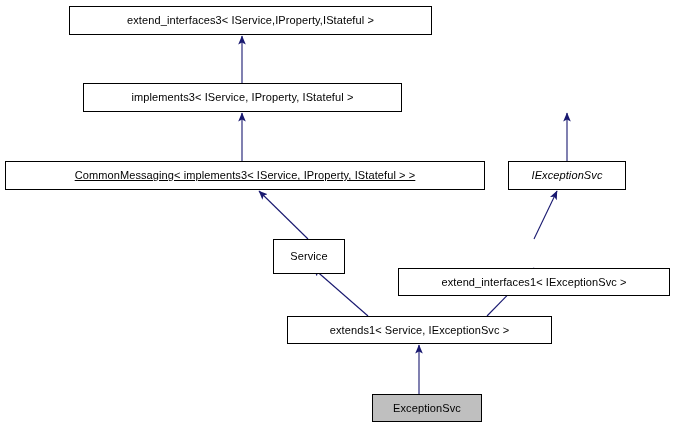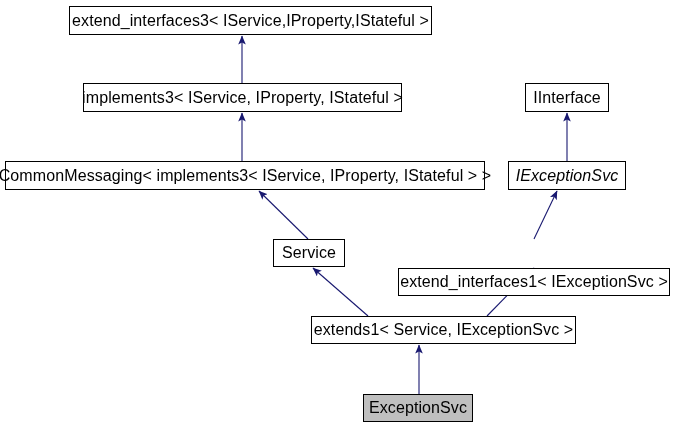--- a/index.html
+++ b/index.html
@@ -23,21 +23,21 @@
     height: 427px;
   }
   .uml-node {
     position: absolute;
     box-sizing: border-box;
     border: 1px solid #000000;
     background: #ffffff;
     display: flex;
     align-items: center;
     justify-content: center;
-    font-size: 16px;
+    font-size: 11px;
     color: #000000;
     line-height: 1;
     white-space: nowrap;
     letter-spacing: 0.1px;
     z-index: 2;
   }
   .uml-node.highlight {
     background: #bfbfbf;
     border: 1.4px solid #000000;
   }
@@ -69,41 +69,38 @@
   </svg>
 
   <div class="uml-node" style="left:69px; top:6px; width:363px; height:29px;">
     <span class="node-label">extend_interfaces3&lt; IService,IProperty,IStateful &gt;</span>
   </div>
 
   <div class="uml-node" style="left:83px; top:83px; width:319px; height:29px;justify-content:center;">
     <span class="node-label">implements3&lt; IService, IProperty, IStateful &gt;</span>
   </div>
 
-  <div class="uml-node" style="left:525px; top:83px; width:84px; height:29px;">
-    <span class="node-label">IInterface</span>
-  </div>
 
-  <div class="uml-node" style="left:5px; top:161px; width:480px; height:29px;">
+  <div class="uml-node" style="left:5px; top:161px; width:480px; height:29px;text-decoration:underline;">
     <span class="node-label">CommonMessaging&lt; implements3&lt; IService, IProperty, IStateful &gt; &gt;</span>
   </div>
 
   <div class="uml-node" style="left:508px; top:161px; width:118px; height:29px;font-style:italic;">
     <span class="node-label">IExceptionSvc</span>
   </div>
 
-  <div class="uml-node" style="left:273px; top:239px; width:72px; height:28px;">
+  <div class="uml-node" style="left:273px; top:239px; width:72px; height:35px;">
     <span class="node-label">Service</span>
   </div>
 
   <div class="uml-node" style="left:398px; top:239px; width:272px; height:28px;margin-top:29px;">
     <span class="node-label">extend_interfaces1&lt; IExceptionSvc &gt;</span>
   </div>
 
-  <div class="uml-node" style="left:287px; top:316px; width:265px; height:28px;margin-left:24px;">
+  <div class="uml-node" style="left:287px; top:316px; width:265px; height:28px;">
     <span class="node-label">extends1&lt; Service, IExceptionSvc &gt;</span>
   </div>
 
-  <div class="uml-node highlight" style="left:363px; top:394px; width:110px; height:28px;">
+  <div class="uml-node highlight" style="left:372px; top:394px; width:110px; height:28px;">
     <span class="node-label">ExceptionSvc</span>
   </div>
 
 </div>
 
 </body></html>

